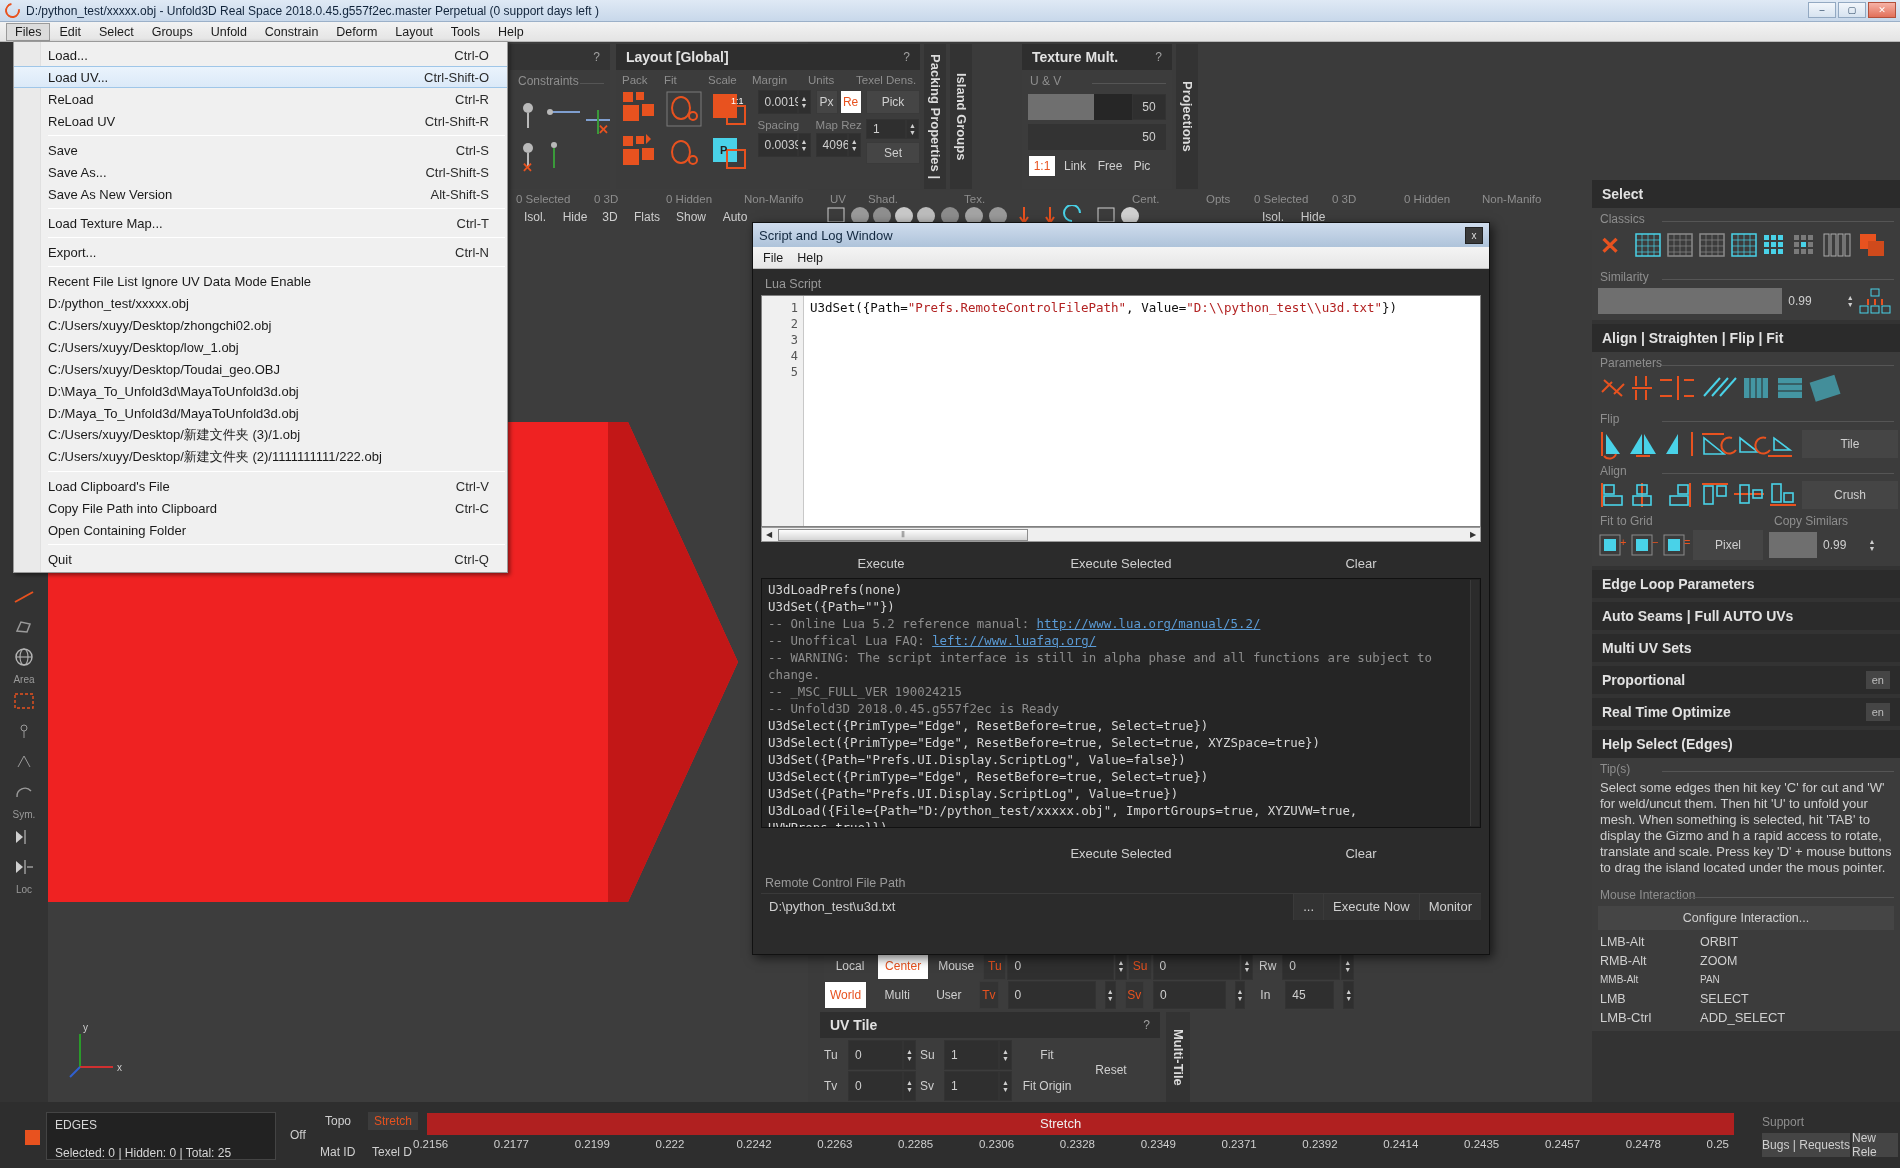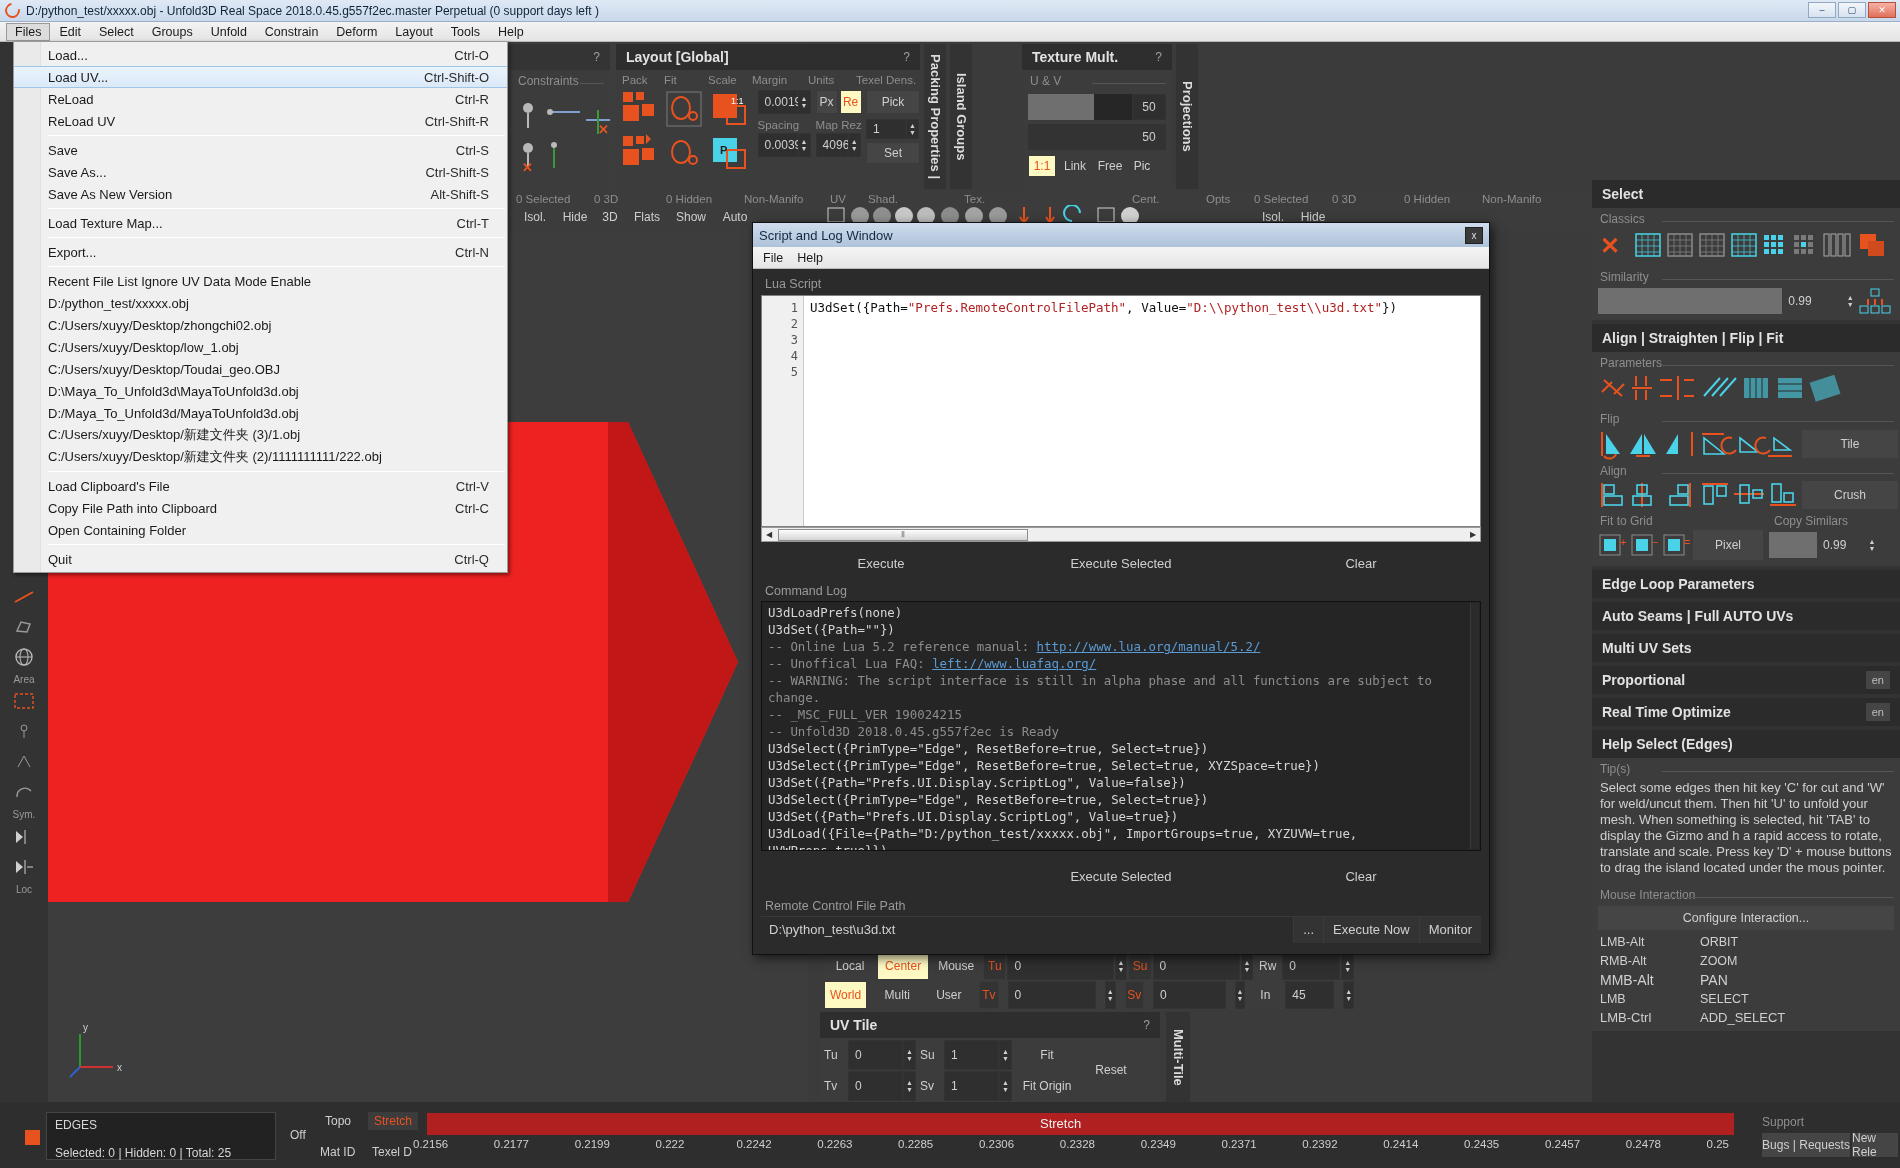--- a/index.html
+++ b/index.html
@@ -44,21 +44,21 @@
   
   .panel{position:absolute;background:#3c3c3c;}
   .phdr{height:26px;background:#2e2e2e;color:#e2e2e2;font-size:14px;font-weight:bold;
     display:flex;align-items:center;padding:0 10px;}
   .phdr .q{margin-left:auto;color:#a0a0a0;font-weight:normal;font-size:12px;}
   .grp{color:#8e8e8e;font-size:12px;padding:4px 8px 2px 8px;position:relative;}
   .grp:after{content:"";position:absolute;left:70px;right:6px;top:13px;height:1px;background:#555;}
   .grpw{color:#8e8e8e;font-size:12px;padding:4px 8px 2px 8px;}
   .btn{background:#454545;color:#cfcfcf;font-size:12px;display:flex;align-items:center;
     justify-content:center;border:1px solid #3a3a3a;}
-  .btn.on{color:#e8521f;background:#fef9c3;}
+  .btn.on{color:#e8521f;background:#ffffff;}
   .num{background:#2f2f2f;color:#d0d0d0;font-size:12px;display:flex;align-items:center;
     padding-left:6px;border:1px solid #333;}
   .spin{width:13px;display:flex;flex-direction:column;justify-content:center;
     align-items:center;color:#cfcfcf;font-size:7px;background:#2f2f2f;border:1px solid #333;}
   .vtab{writing-mode:vertical-rl;background:#333;color:#dcdcdc;font-size:13px;
     font-weight:bold;display:flex;align-items:center;justify-content:center;}
 
   
   #viewport{position:absolute;left:48px;top:42px;width:760px;height:1078px;background:#3d3d3d;}
   #vpshape{position:absolute;left:0;top:340px;}
@@ -515,21 +515,20 @@
         <div class="hs-arr">◀</div>
         <div class="hs-thumb">⦀</div>
         <div style="flex:1"></div>
         <div class="hs-arr">▶</div>
       </div>
       <div class="rowbtns" style="margin-top:6px">
         <span>Execute</span>
         <span>Execute Selected</span>
         <span>Clear</span>
       </div>
-      <div style="color:#9a9a9a;font-size:12.5px;padding:6px 0 3px 4px;position:relative">Command Log</div>
       <div class="logbox" style="height:250px">
         <div id="logrows">
             <div>U3dLoadPrefs(none)</div>
             <div>U3dSet({Path=""})</div>
             <div class="cmt">-- Online Lua 5.2 reference manual: <a href="#">http://www.lua.org/manual/5.2/</a></div>
             <div class="cmt">-- Unoffical Lua FAQ: <a href="#">left://www.luafaq.org/</a></div>
             <div class="cmt">-- WARNING: The script interface is still in alpha phase and all functions are subject to change.</div>
             <div class="cmt">-- _MSC_FULL_VER 190024215</div>
             <div class="cmt">-- Unfold3D 2018.0.45.g557f2ec is Ready</div>
             <div>U3dSelect({PrimType="Edge", ResetBefore=true, Select=true})</div>
@@ -854,21 +853,21 @@
       <div style="background:#454545;height:24px;display:flex;align-items:center;justify-content:center;color:#d0d0d0;font-size:12.5px;margin:2px 6px 0 6px">Configure Interaction...</div>
       <div id="mousebindings" style="padding:2px 6px 4px 8px">
           <div style="display: flex; color: rgb(208, 208, 208); font-size: 12.5px; height: 19px; align-items: center;">
             <span style="width: 100px;">LMB-Alt</span>
             <span>ORBIT</span>
           </div>
           <div style="display: flex; color: rgb(208, 208, 208); font-size: 12.5px; height: 19px; align-items: center;">
             <span style="width: 100px;">RMB-Alt</span>
             <span>ZOOM</span>
           </div>
-          <div style="display: flex; color: rgb(208, 208, 208); font-size: 14px; height: 19px; align-items: center;">
+          <div style="display: flex; color: rgb(208, 208, 208); font-size: 10px; height: 19px; align-items: center;">
             <span style="width: 100px;">MMB-Alt</span>
             <span>PAN</span>
           </div>
           <div style="display: flex; color: rgb(208, 208, 208); font-size: 12.5px; height: 19px; align-items: center;">
             <span style="width: 100px;">LMB</span>
             <span>SELECT</span>
           </div>
           <div style="display: flex; color: rgb(208, 208, 208); font-size: 13px; height: 19px; align-items: center;">
             <span style="width: 100px;">LMB-Ctrl</span>
             <span>ADD_SELECT</span>

